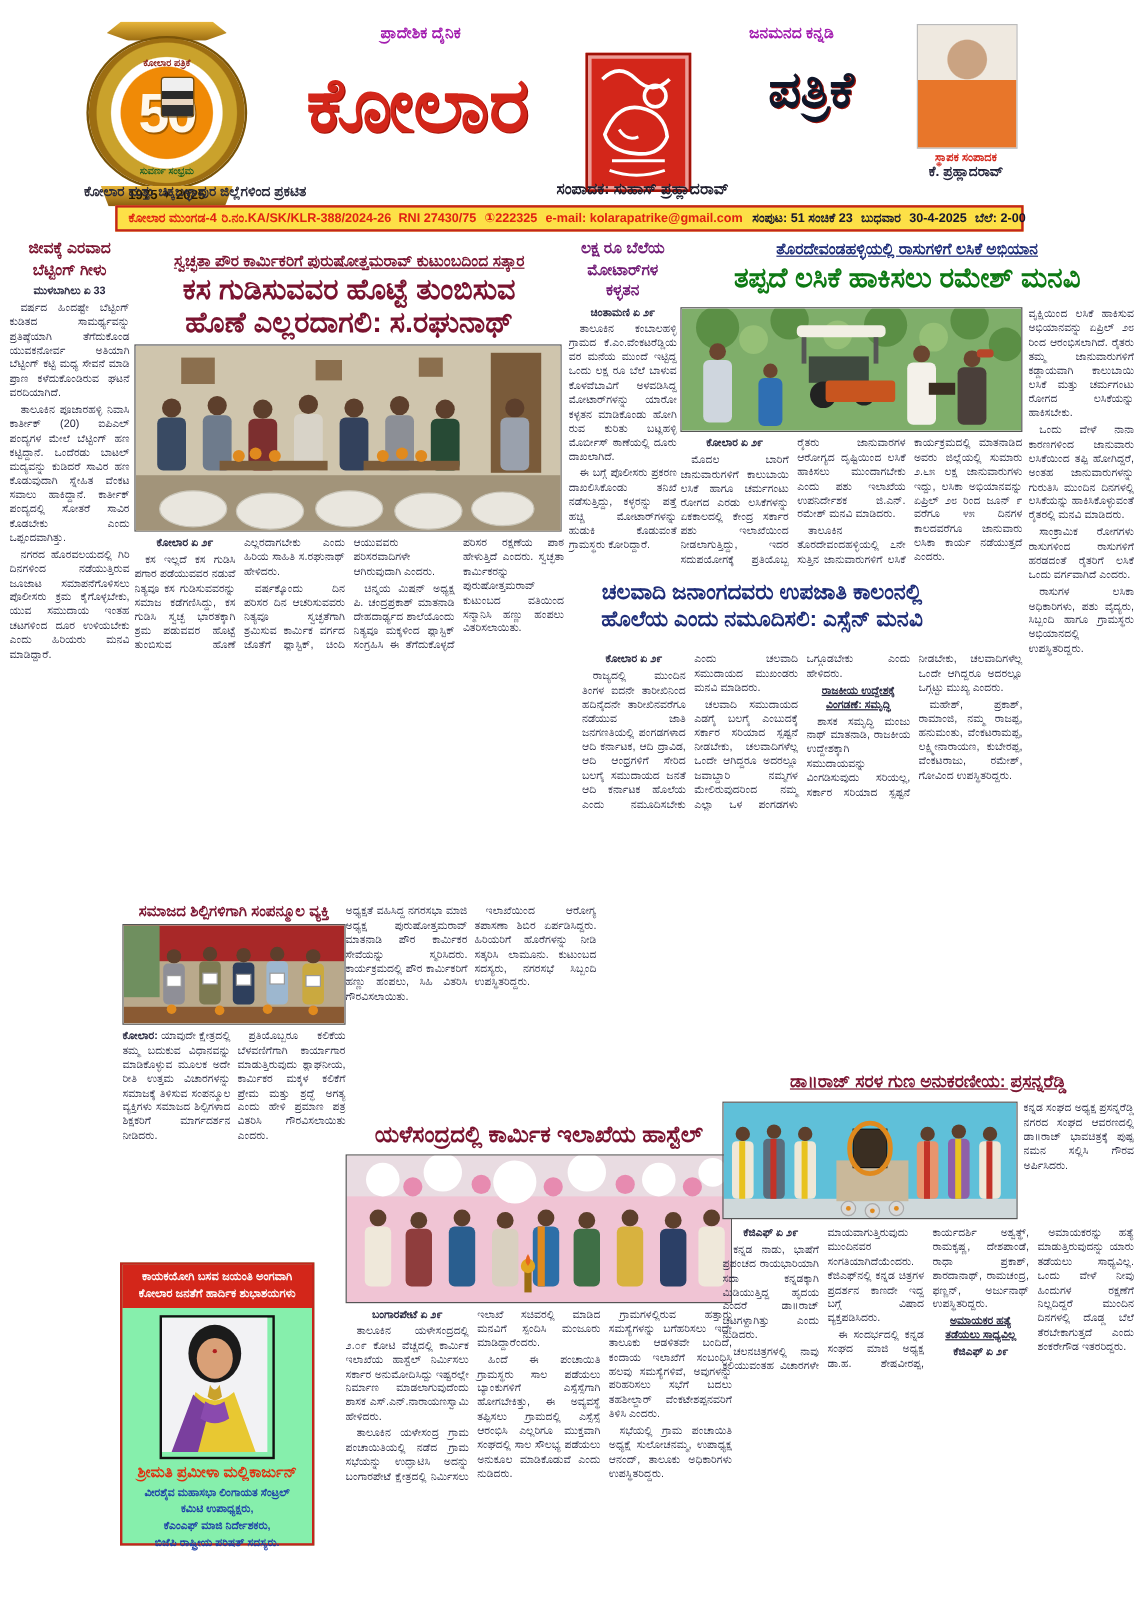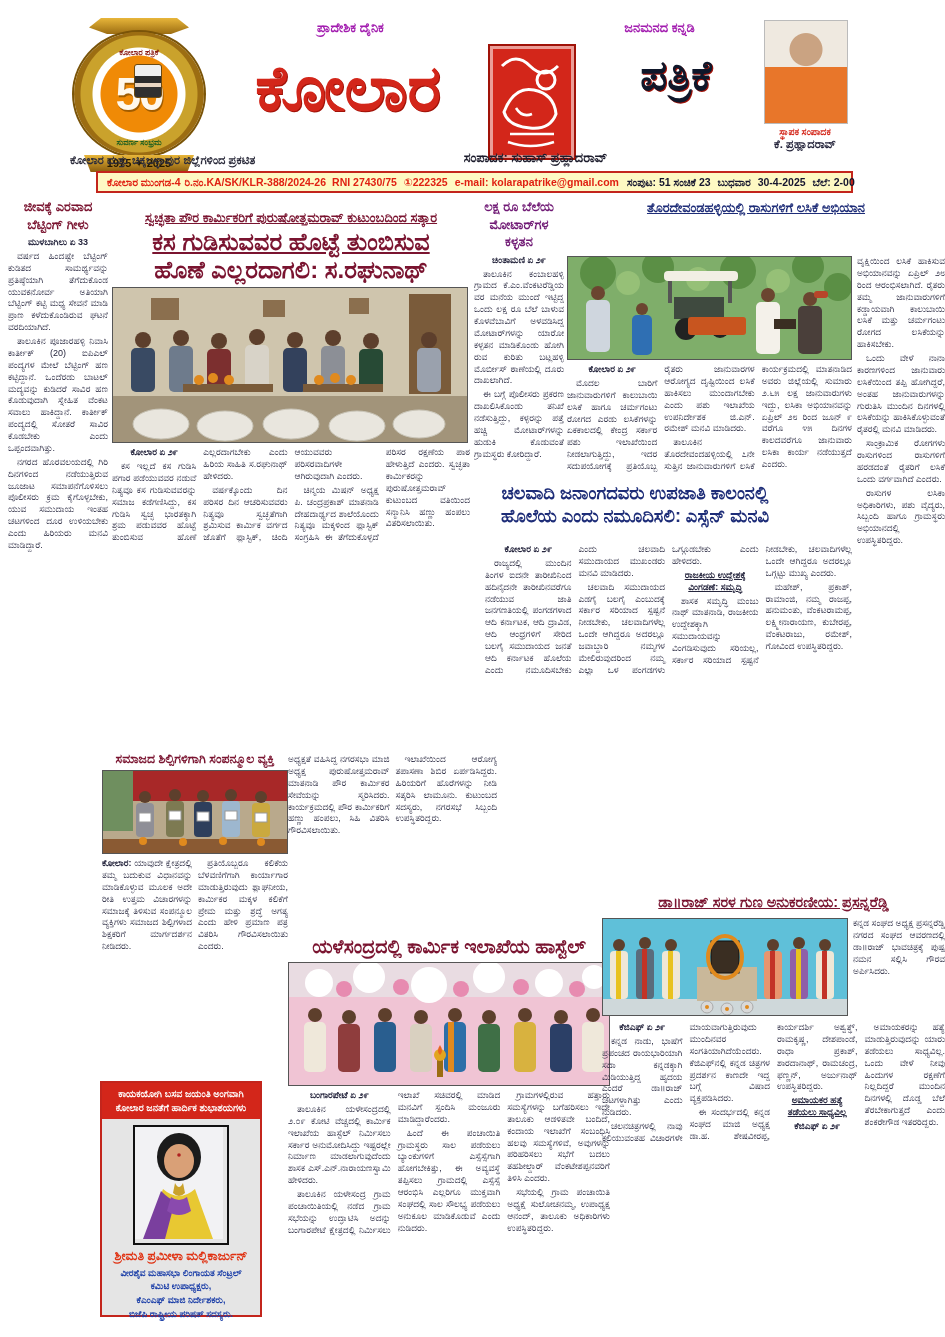--- a/index.html
+++ b/index.html
@@ -30,21 +30,21 @@
   .emblem{position:absolute;left:488px;top:44px;width:84px;height:112px;background:#d3261a;border:2px solid #a01208;box-shadow:inset 0 0 0 3px rgba(255,255,255,.55);}
   .founder-photo{position:absolute;left:764px;top:20px;width:82px;height:102px;
       background:radial-gradient(circle at 50% 28%, #caa382 0 16px, transparent 17px),
                  linear-gradient(#efe9e0 0 45%, #e8762a 45% 100%);
       border:1px solid #bbb;}
   .founder-label{position:absolute;left:748px;top:126px;width:114px;text-align:center;font-size:9.5px;font-weight:bold;color:#d3261a;}
   .founder-name{position:absolute;left:742px;top:138px;width:126px;text-align:center;font-size:11.5px;font-weight:800;color:#23233a;}
   .published{position:absolute;left:70px;top:154px;font-size:11.5px;font-weight:800;color:#2a2a3a;}
   .editor{position:absolute;left:418px;top:150px;width:235px;text-align:center;font-size:13px;font-weight:800;color:#1c1c2c;}
   
-  .infobar{position:absolute;left:96px;top:171px;width:757px;height:22px;border:2px solid #c3251c;background:#fef9c3;
+  .infobar{position:absolute;left:96px;top:171px;width:757px;height:22px;border:2px solid #c3251c;background:#fde047;
            display:flex;align-items:center;justify-content:space-between;padding:0 7px;box-sizing:border-box;
            font-size:10.5px;font-weight:800;white-space:nowrap;}
   .infobar .red{color:#e02012;}
   .infobar .dark{color:#14142e;}
   .infobar span{margin:0 2px;}
   
   .b{font-size:9px;line-height:1.32;text-align:justify;color:#26263e;overflow:hidden;}
   .b p{margin:0 0 2px;text-indent:9px;}
   .b p.nofirst{text-indent:0;}
   .dl{text-align:center;font-weight:bold;text-indent:0 !important;}
@@ -54,21 +54,21 @@
   .cols4{column-count:4;column-gap:7px;}
   .abs{position:absolute;box-sizing:border-box;}
   .photo{position:absolute;border:1px solid #555;box-sizing:border-box;overflow:hidden;}
   
   .h-maroon{color:#7a1430;font-weight:800;text-align:center;}
   .h-navy{color:#1e2d78;font-weight:800;text-align:center;}
   .h-green{color:#0e7a14;font-weight:800;text-align:center;}
   .h-blue{color:#701a75;font-weight:800;text-align:center;}
   .kicker{font-size:13px;font-weight:800;text-decoration:underline;text-align:center;}
   
-  .adbox{position:absolute;left:100px;top:1081px;width:158px;height:232px;border:2.5px solid #c3251c;background:#e5e5e5;}
+  .adbox{position:absolute;left:100px;top:1052px;width:158px;height:232px;border:2.5px solid #c3251c;background:#86efac;}
   .ad-band{background:#d3261a;color:#fff;font-size:9.5px;font-weight:800;text-align:center;line-height:1.45;padding:4px 2px;}
   .ad-photo{width:92px;height:116px;margin:6px auto 4px;border:2px solid #111;}
   .ad-name{color:#e03010;font-size:12.5px;font-weight:800;text-align:center;margin:2px 0 3px;}
   .ad-line{color:#1c3fa8;font-size:9px;font-weight:bold;text-align:center;line-height:1.55;}
 </style>
 </head>
 <body>
 
 <div class="page">
 
@@ -130,21 +130,21 @@
       <p class="dl">ಮುಳಬಾಗಿಲು ಏ 33</p>
       <p>ವರ್ಷದ ಹಿಂದಷ್ಟೇ ಬೆಟ್ಟಿಂಗ್ ಕುಡಿತದ ಸಾಮರ್ಥ್ಯವನ್ನು ಪ್ರತಿಷ್ಠೆಯಾಗಿ ತೆಗೆದುಕೊಂಡ ಯುವಕನೋರ್ವ ಅತಿಯಾಗಿ ಬೆಟ್ಟಿಂಗ್ ಕಟ್ಟಿ ಮಧ್ಯ ಸೇವನೆ ಮಾಡಿ ಪ್ರಾಣ ಕಳೆದುಕೊಂಡಿರುವ ಘಟನೆ ವರದಿಯಾಗಿದೆ.</p>
       <p>ತಾಲೂಕಿನ ಪೂಜಾರಹಳ್ಳಿ ನಿವಾಸಿ ಕಾರ್ತೀಕ್ (20) ಐಪಿಎಲ್ ಪಂದ್ಯಗಳ ಮೇಲೆ ಬೆಟ್ಟಿಂಗ್ ಹಣ ಕಟ್ಟಿದ್ದಾನೆ. ಒಂದೆರಡು ಬಾಟಲ್ ಮದ್ಯವನ್ನು ಕುಡಿದರೆ ಸಾವಿರ ಹಣ ಕೊಡುವುದಾಗಿ ಸ್ನೇಹಿತ ವೆಂಕಟ ಸವಾಲು ಹಾಕಿದ್ದಾನೆ. ಕಾರ್ತೀಕ್ ಪಂದ್ಯದಲ್ಲಿ ಸೋತರೆ ಸಾವಿರ ಕೊಡಬೇಕು ಎಂದು ಒಪ್ಪಂದವಾಗಿತ್ತು.</p>
       <p>ನಗರದ ಹೊರವಲಯದಲ್ಲಿ ಗಿರಿ ದಿನಗಳಿಂದ ನಡೆಯುತ್ತಿರುವ ಜೂಜಾಟ ಸಮಾಪನೆಗೊಳಿಸಲು ಪೊಲೀಸರು ಕ್ರಮ ಕೈಗೊಳ್ಳಬೇಕು, ಯುವ ಸಮುದಾಯ ಇಂತಹ ಚಟಗಳಿಂದ ದೂರ ಉಳಿಯಬೇಕು ಎಂದು ಹಿರಿಯರು ಮನವಿ ಮಾಡಿದ್ದಾರೆ.</p>
     </div>
   </section>
 
   <section class="abs" style="left:112px;top:210px;width:358px;height:552px;">
     <div class="kicker" style="color:#7a1430;">ಸ್ವಚ್ಛತಾ ಪೌರ ಕಾರ್ಮಿಕರಿಗೆ ಪುರುಷೋತ್ತಮರಾವ್ ಕುಟುಂಬದಿಂದ ಸತ್ಕಾರ</div>
     <h2 class="h-maroon" style="font-size:24px;line-height:1.15;margin:2px 0 4px;">
-      <span style="display:block;text-decoration:underline;">ಕಸ ಗುಡಿಸುವವರ ಹೊಟ್ಟೆ ತುಂಬಿಸುವ</span>
+      <span style="display:block;">ಕಸ ಗುಡಿಸುವವರ ಹೊಟ್ಟೆ ತುಂಬಿಸುವ</span>
       <span style="display:block;">ಹೊಣೆ ಎಲ್ಲರದಾಗಲಿ: ಸ.ರಘುನಾಥ್</span>
     </h2>
     <div class="photo" style="position:relative;left:0;top:0;width:356px;height:156px;">
       <svg width="356" height="156" viewBox="0 0 356 156" xmlns="http://www.w3.org/2000/svg">
         <rect width="356" height="156" fill="#cfc5ad"></rect>
         <rect y="108" width="356" height="48" fill="#a2947a"></rect>
         <rect x="296" y="6" width="42" height="100" fill="#7a5b3a"></rect>
         <rect x="38" y="10" width="28" height="22" fill="#8b6f4e"></rect>
         <rect x="150" y="12" width="22" height="17" fill="#8b6f4e"></rect>
         <rect x="236" y="10" width="20" height="16" fill="#8b6f4e"></rect>
@@ -205,20 +205,21 @@
     </h3>
     <div class="b" style="height:232px;">
       <p class="dl">ಚಿಂತಾಮಣಿ ಏ ೨೯</p>
       <p>ತಾಲೂಕಿನ ಕಂಬಾಲಹಳ್ಳಿ ಗ್ರಾಮದ ಕೆ.ಎಂ.ವೆಂಕಟರೆಡ್ಡಿಯ ವರ ಮನೆಯ ಮುಂದೆ ಇಟ್ಟಿದ್ದ ಒಂದು ಲಕ್ಷ ರೂ ಬೆಲೆ ಬಾಳುವ ಕೊಳವೆಬಾವಿಗೆ ಅಳವಡಿಸಿದ್ದ ಮೋಟಾರ್‌ಗಳನ್ನು ಯಾರೋ ಕಳ್ಳತನ ಮಾಡಿಕೊಂಡು ಹೋಗಿ ರುವ ಕುರಿತು ಬಟ್ಲಹಳ್ಳಿ ಮೊರ್ಬೀಸ್ ಠಾಣೆಯಲ್ಲಿ ದೂರು ದಾಖಲಾಗಿದೆ.</p>
       <p>ಈ ಬಗ್ಗೆ ಪೊಲೀಸರು ಪ್ರಕರಣ ದಾಖಲಿಸಿಕೊಂಡು ತನಿಖೆ ನಡೆಸುತ್ತಿದ್ದು, ಕಳ್ಳರನ್ನು ಪತ್ತೆ ಹಚ್ಚಿ ಮೋಟಾರ್‌ಗಳನ್ನು ಹುಡುಕಿ ಕೊಡುವಂತೆ ಗ್ರಾಮಸ್ಥರು ಕೋರಿದ್ದಾರೆ.</p>
     </div>
   </section>
 
   <section class="abs" style="left:567px;top:200px;width:378px;height:52px;">
     <div class="kicker" style="color:#1e2d78;">ತೊರದೇವಂಡಹಳ್ಳಿಯಲ್ಲಿ ರಾಸುಗಳಿಗೆ ಲಸಿಕೆ ಅಭಿಯಾನ</div>
+    <h2 class="h-green" style="font-size:23px;margin:2px 0 0;line-height:1.15;">ತಪ್ಪದೆ ಲಸಿಕೆ ಹಾಕಿಸಲು ರಮೇಶ್ ಮನವಿ</h2>
   </section>
   <div class="photo" style="left:567px;top:256px;width:285px;height:104px;">
     <svg width="283" height="102" viewBox="0 0 283 102" xmlns="http://www.w3.org/2000/svg">
       <rect width="283" height="102" fill="#7fae6a"></rect>
       <g fill="#5b8f45">
           <circle cx="30" cy="16" r="18"></circle>
           <circle cx="90" cy="10" r="16"></circle>
           <circle cx="170" cy="14" r="18"></circle>
           <circle cx="240" cy="10" r="16"></circle>
           <circle cx="270" cy="30" r="14"></circle>

